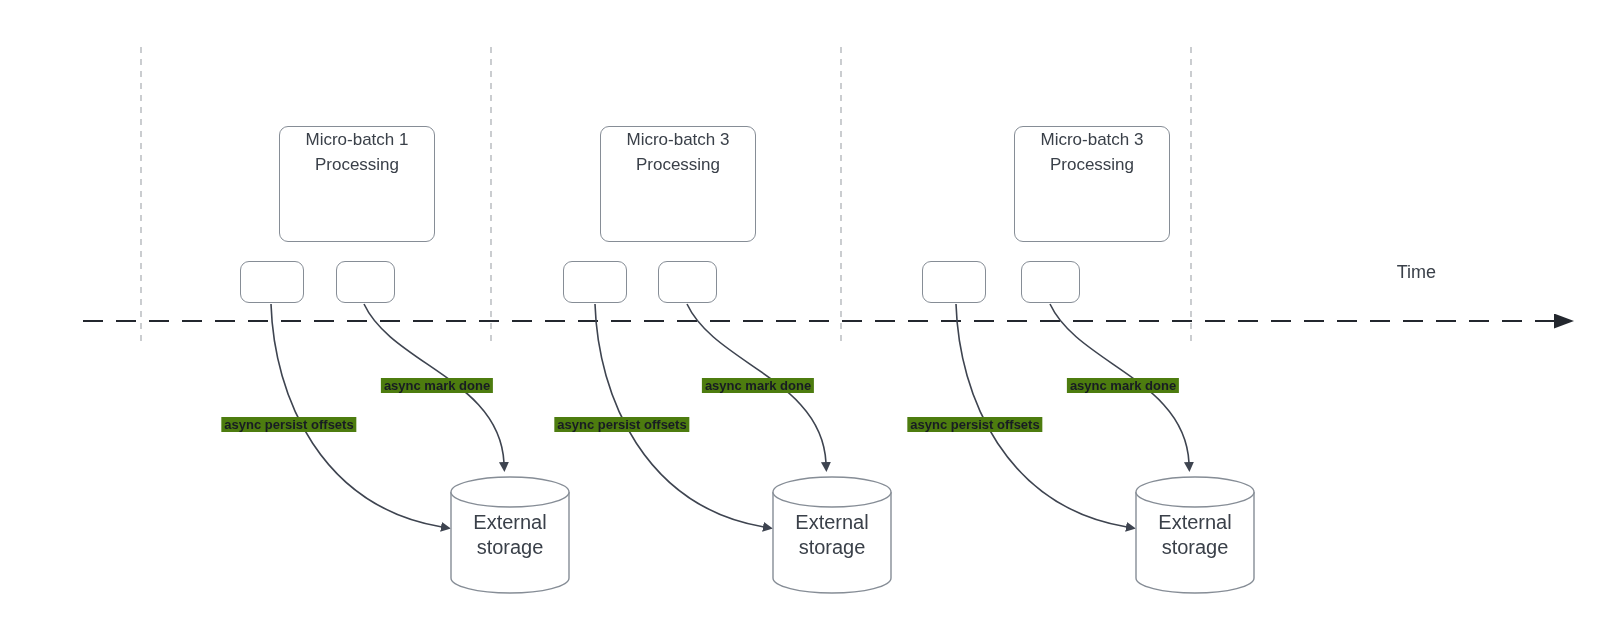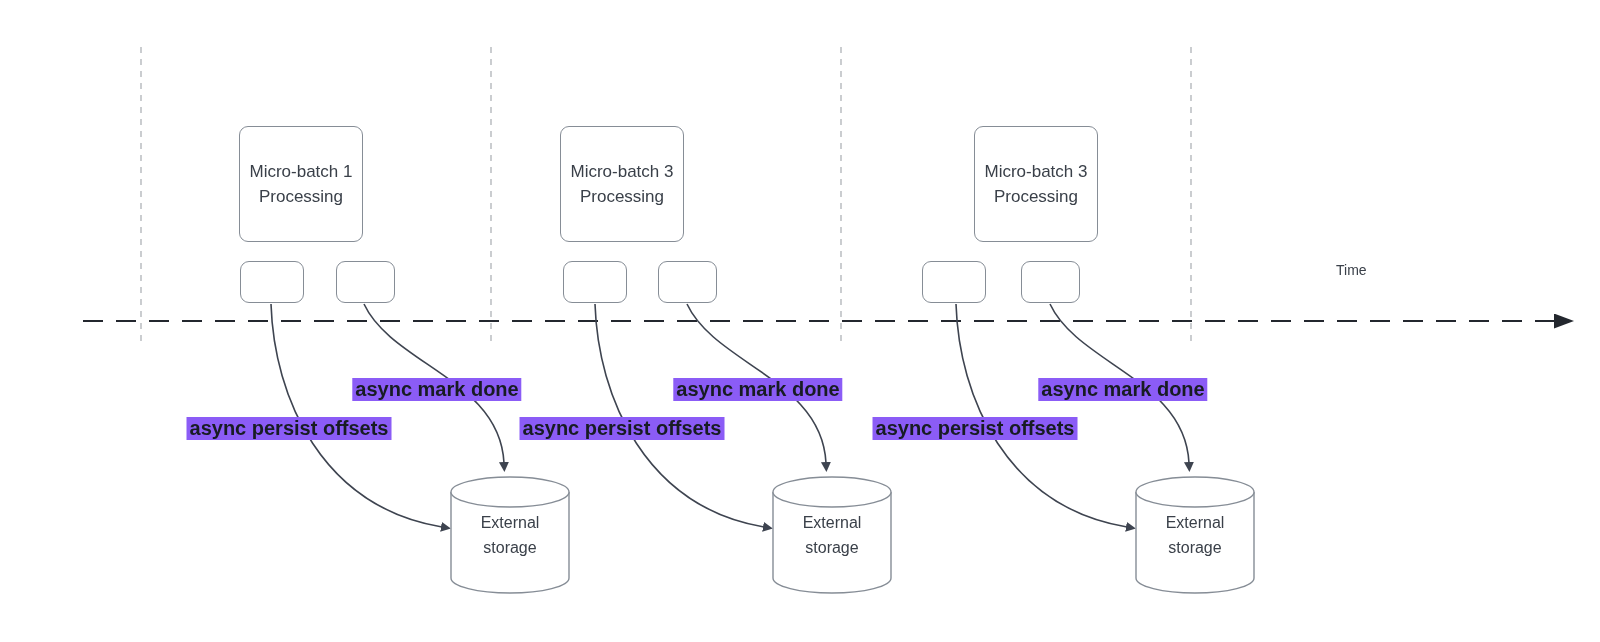--- a/index.html
+++ b/index.html
@@ -24,42 +24,42 @@
   .axis-line{stroke:var(--axis);stroke-width:2.2;stroke-dasharray:20 13;fill:none;}
   .connector{stroke:var(--connector);stroke-width:1.6;fill:none;}
   .cyl{fill:#ffffff;stroke:var(--shape-stroke);stroke-width:1.4;}
   .node{
     position:absolute;
     border:1.4px solid var(--shape-stroke);
     border-radius:9px;
     background:#ffffff;
     box-sizing:border-box;
   }
-  .big-box{width:124px;height:116px;display:flex;align-items:center;justify-content:center;}
+  .big-box{width:156px;height:116px;display:flex;align-items:flex-start;justify-content:center;margin-left:40px;}
   .big-box .node-text{
     white-space:pre-line;text-align:center;
     font-size:17px;line-height:25px;color:var(--shape-text);
   }
   .small-box{height:42px;}
   .storage-text{
     position:absolute;width:118px;height:82px;
     display:flex;align-items:center;justify-content:center;
     white-space:pre-line;text-align:center;
-    font-size:16px;line-height:25px;color:var(--shape-text);
+    font-size:20px;line-height:25px;color:var(--shape-text);
     pointer-events:none;
   }
   .flow-label{
     position:absolute;
     transform:translateX(-50%);
-    font-size:20px;font-weight:bold;color:var(--label-text);
-    background:#8b5cf6;padding:0 3px;white-space:nowrap;
+    font-size:13px;font-weight:bold;color:var(--label-text);
+    background:#4d7c0f;padding:0 3px;white-space:nowrap;
   }
   .time-label{
-    position:absolute;width:100px;text-align:left;
-    font-size:14px;color:var(--shape-text);
+    position:absolute;width:100px;text-align:right;
+    font-size:18px;color:var(--shape-text);
   }
 </style>
 </head>
 <body>
 
 <div class="canvas">
 
   <svg class="lines-layer" width="1600" height="642" viewBox="0 0 1600 642">
     <defs>
       <marker id="arrow-axis" markerUnits="userSpaceOnUse" markerWidth="24" markerHeight="18" refX="1" refY="7.5" orient="auto">

